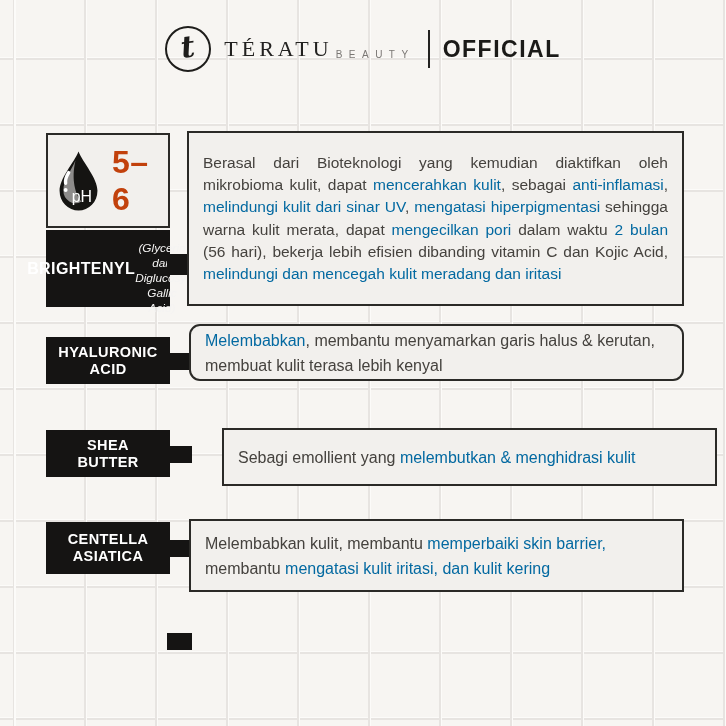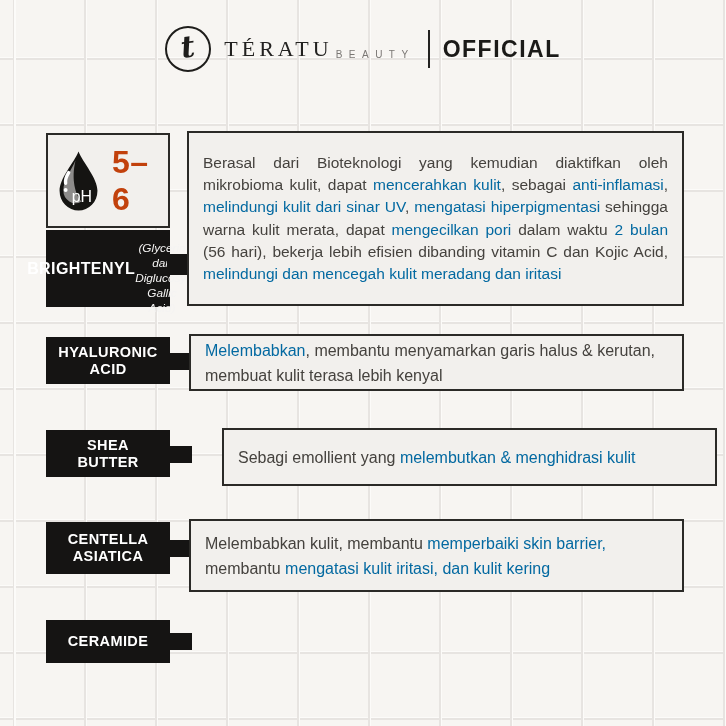--- a/index.html
+++ b/index.html
@@ -109,38 +109,35 @@
   </div>
   <div class="abs connector" style="left:167px;top:254px;width:24px;height:21px;"></div>
   <div class="abs textbox dense just" style="left:187px;top:131px;width:497px;height:175px;">
     <p><span>Berasal dari Bioteknologi yang kemudian diaktifkan oleh mikrobioma kulit, dapat </span><span class="b">mencerahkan kulit</span><span>, sebagai </span><span class="b">anti-inflamasi</span><span>, </span><span class="b">melindungi kulit dari sinar UV</span><span>, </span><span class="b">mengatasi hiperpigmentasi</span><span> sehingga warna kulit merata, dapat </span><span class="b">mengecilkan pori</span><span> dalam waktu </span><span class="b">2 bulan</span><span> (56 hari), bekerja lebih efisien dibanding vitamin C dan Kojic Acid, </span><span class="b">melindungi dan mencegah kulit meradang dan iritasi</span></p>
   </div>
 
   <div class="abs label" style="left:46px;top:337px;width:124px;height:47px;">
     <div class="main">HYALURONIC ACID</div>
   </div>
   <div class="abs connector" style="left:167px;top:353px;width:25px;height:17px;"></div>
-  <div class="abs textbox" style="left:189px;top:334px;width:495px;height:57px;">
+  <div class="abs textbox" style="left:189px;top:324px;width:495px;height:57px;border-radius:11px;">
     <p><span class="b">Melembabkan</span><span>, membantu menyamarkan garis halus &amp; kerutan, membuat kulit terasa lebih kenyal</span></p>
   </div>
 
   <div class="abs label" style="left:46px;top:430px;width:124px;height:47px;">
     <div class="main">SHEA BUTTER</div>
   </div>
   <div class="abs connector" style="left:167px;top:446px;width:25px;height:17px;"></div>
   <div class="abs textbox" style="left:189px;top:428px;width:495px;height:58px;margin-left:33px;">
     <p><span>Sebagi emollient yang </span><span class="b">melembutkan &amp; menghidrasi kulit</span></p>
   </div>
 
   <div class="abs label" style="left:46px;top:522px;width:124px;height:52px;">
     <div class="main">CENTELLA ASIATICA</div>
   </div>
   <div class="abs connector" style="left:167px;top:540px;width:25px;height:17px;"></div>
   <div class="abs textbox" style="left:189px;top:519px;width:495px;height:73px;">
     <p><span>Melembabkan kulit, membantu </span><span class="b">memperbaiki skin barrier,</span><span> membantu </span><span class="b">mengatasi kulit iritasi, dan kulit kering</span></p>
   </div>
 
-  <div class="abs label" style="left:46px;top:620px;width:124px;height:43px;">
-    <div class="main">CERAMIDE</div>
-  </div>
   <div class="abs connector" style="left:167px;top:633px;width:25px;height:17px;"></div>
 
 </div>
 
 </body></html>

